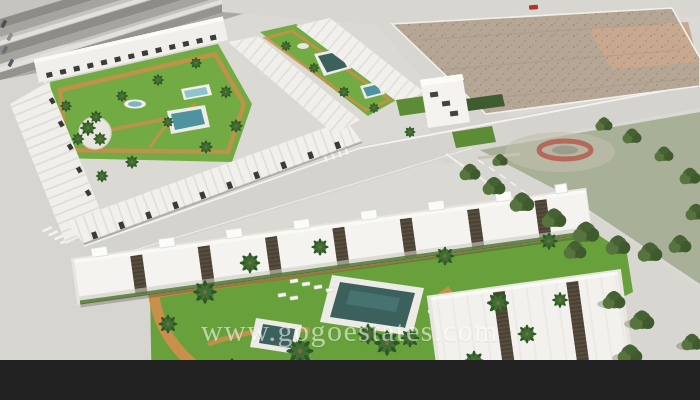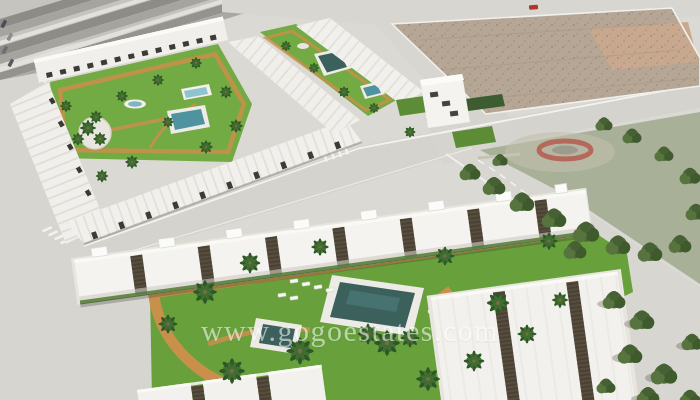--- a/index.html
+++ b/index.html
@@ -1,16 +1,16 @@
 <!DOCTYPE html>
 <html><head>
 <meta charset="utf-8">
 <style>
   html,body{margin:0;padding:0;background:#222;}
-  .stage{position:relative;width:700px;height:400px;overflow:hidden;background:#b91c1c;
+  .stage{position:relative;width:700px;height:360px;overflow:hidden;background:#b91c1c;
          font-family:"Liberation Sans",sans-serif;}
   .stage svg{position:absolute;left:0;top:0;display:block;}
   .watermark{position:absolute;left:0;right:0;top:314px;text-align:center;
              font-family:"Liberation Serif",serif;font-size:30px;letter-spacing:1.5px;
              color:#ffffff;opacity:0.55;text-shadow:0 1px 2px rgba(0,0,0,0.15);
              pointer-events:none;white-space:nowrap;}
 </style>
 </head>
 <body>
 

